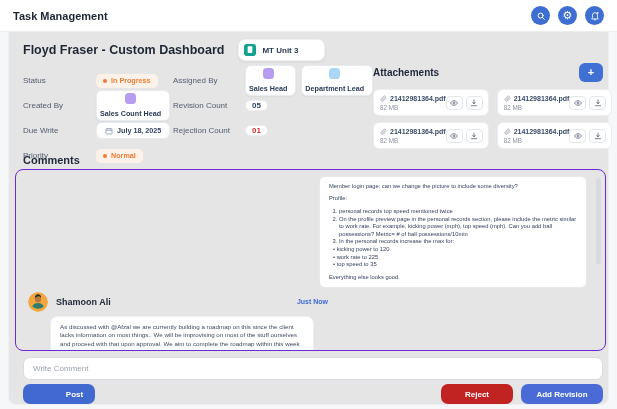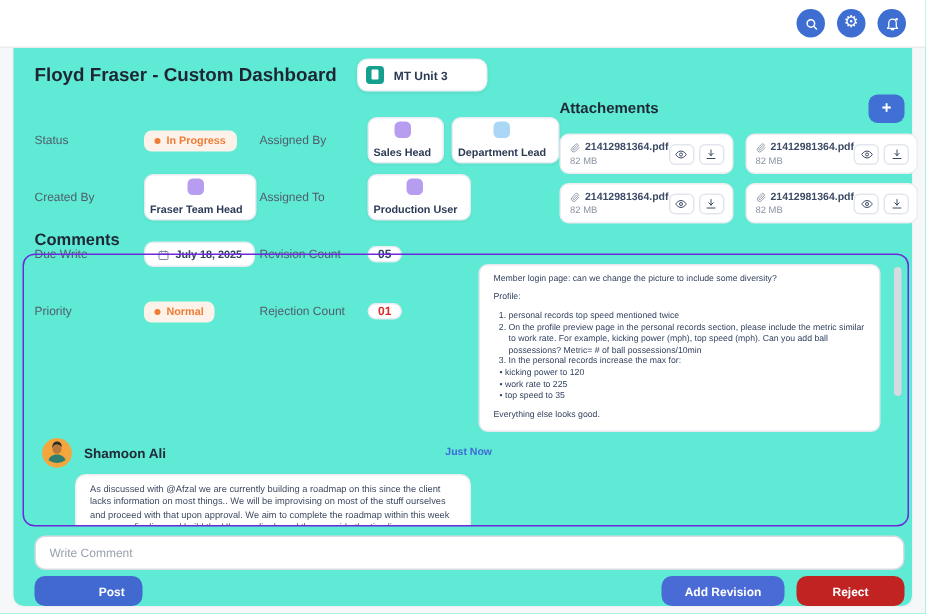--- a/index.html
+++ b/index.html
@@ -10,33 +10,33 @@
   .app-header { position:absolute; top:0; left:0; width:617px; height:32px; background:#fff;
     border-bottom:1px solid #ececee; display:flex; align-items:center; padding:0 13px; z-index:3; }
   .app-title { font-size:11px; font-weight:bold; color:#1d2636; }
   .hdr-icons { margin-left:auto; display:flex; gap:8px; }
   .circ-btn { width:19px; height:19px; border-radius:50%; background:#3e6ed2; display:flex;
     align-items:center; justify-content:center; color:#fff; cursor:pointer; border:none; }
   .circ-btn svg { width:10px; height:10px; }
   .gear-glyph { font-size:11px; line-height:1; color:#fff; }
 
   
-  .main-card { position:absolute; top:32px; left:8px; width:601px; height:373px; background:#5eead4;
+  .main-card { position:absolute; top:32px; left:8px; width:601px; height:373px; background:#e5e5e5;
     border:1px solid #f0f0f2; border-top:none; border-radius:0 0 8px 8px; }
 
   .title-row { position:absolute; top:7px; left:14px; display:flex; align-items:center; gap:14px; }
   .page-title { font-size:12.5px; font-weight:bold; color:#1e2633; }
   .unit-badge { display:flex; align-items:center; gap:6px; background:#fff; border:1px solid #f0f1f4;
     box-shadow:0 1px 3px rgba(20,30,60,.07); border-radius:7px; padding:4px 26px 4px 5px; }
   .unit-badge .label { font-size:8px; font-weight:bold; color:#2b3a55; }
 
   
   .fields-left { position:absolute; top:36px; left:14px; width:152px; }
   .fields-mid  { position:absolute; top:36px; left:164px; width:206px; }
-  .field-row { height:25px; display:flex; align-items:center;margin-top:13px; }
+  .field-row { height:25px; display:flex; align-items:center; }
   .field-label { font-size:8px; color:#525c6e; font-weight:500; }
   .fields-left .field-label { width:73px; }
   .fields-mid  .field-label { width:72px; }
   .chips { display:flex; gap:5px; }
 
   .status-pill { display:inline-flex; align-items:center; gap:4px; background:#fdf2ea; border-radius:5px;
     padding:2.5px 7px; font-size:7.2px; font-weight:bold; color:#ed7d35; }
   .dot { width:4px; height:4px; border-radius:50%; background:#ed7d35; }
 
   .chip { display:inline-flex; align-items:center; gap:5px; background:#fff; border:1px solid #e8ebf0;
@@ -104,20 +104,21 @@
   .btn-post { width:72px; background:#4169cf;padding-left:31px; }
   .right-btns { margin-left:auto; display:flex; gap:8px; }
   .btn-revision { width:82px; background:#4a6bd6; }
   .btn-reject { width:72px; background:#c12323; }
   .btn-approve { width:72px; background:#25b244; }
 </style>
 </head>
 <body>
 
 <header class="app-header">
+  <div class="app-title">Task Management</div>
   <div class="hdr-icons">
     <button class="circ-btn">
       <svg viewBox="0 0 24 24" fill="none" stroke="#fff" stroke-width="2.4" stroke-linecap="round">
         <circle cx="11" cy="11" r="6"></circle>
           <path d="M15.6 15.6L20 20"></path>
       </svg>
     </button>
     <button class="circ-btn">
         <span class="gear-glyph">⚙</span>
       </button>
@@ -149,21 +150,21 @@
       <span class="field-label">Status</span>
       <span class="status-pill">
         <span class="dot"></span>
         <span>In Progress</span>
       </span>
     </div>
     <div class="field-row">
       <span class="field-label">Created By</span>
       <span class="chip">
         <span class="sq sq-purple"></span>
-        <span class="chip-label">Fraser Team Head</span>
+        <span class="chip-label">Sales Count Head</span>
       </span>
     </div>
     <div class="field-row">
       <span class="field-label">Due Write</span>
       <span class="date-chip">
         <svg viewBox="0 0 24 24" fill="none" stroke="#7b87a0" stroke-width="2">
           <rect x="3" y="5" width="18" height="16" rx="2"></rect>
             <path d="M8 3v4M16 3v4M3 10h18"></path>
         </svg>
         <span>July 18, 2025</span>
@@ -183,27 +184,20 @@
       <span class="field-label">Assigned By</span>
       <span class="chips">
         <span class="chip">
           <span class="sq sq-purple"></span>
           <span class="chip-label">Sales Head</span>
         </span>
         <span class="chip">
           <span class="sq sq-blue"></span>
           <span class="chip-label">Department Lead</span>
         </span>
-      </span>
-    </div>
-    <div class="field-row">
-      <span class="field-label">Assigned To</span>
-      <span class="chip">
-        <span class="sq sq-purple"></span>
-        <span class="chip-label">Production User</span>
       </span>
     </div>
     <div class="field-row">
       <span class="field-label">Revision Count</span>
       <span class="count-pill count-blue">05</span>
     </div>
     <div class="field-row">
       <span class="field-label">Rejection Count</span>
       <span class="count-pill count-red">01</span>
     </div>
@@ -359,18 +353,18 @@
 
       </div>
     </div>
   </div>
 
   <input class="write-input" type="text" placeholder="Write Comment" style="">
 
   <div class="actions-row">
     <button class="btn btn-post">Post</button>
     <div class="right-btns">
+      <button class="btn btn-reject">Reject</button>
       <button class="btn btn-revision">Add Revision</button>
-      <button class="btn btn-reject">Reject</button>
     </div>
   </div>
 
 </div>
 
 </body></html>

